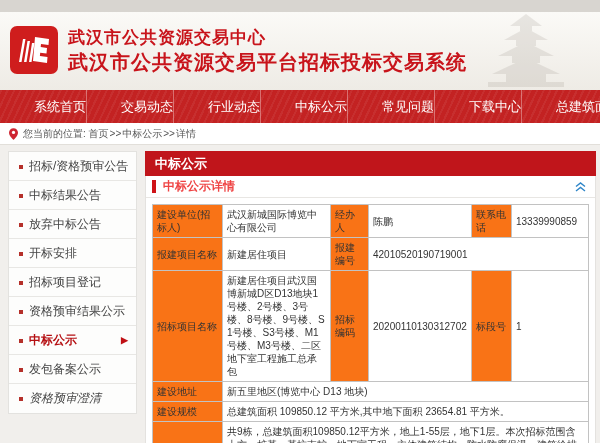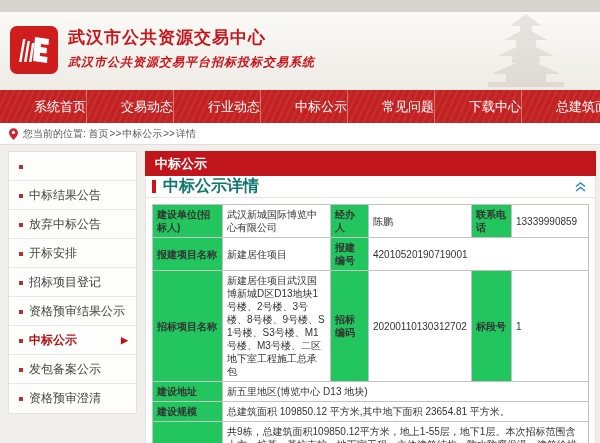--- a/index.html
+++ b/index.html
@@ -5,60 +5,60 @@
   * { margin:0; padding:0; box-sizing:border-box; }
   html,body { background:#d8d5d0; }
   body { font-family:"Liberation Sans", sans-serif; }
   .page { width:600px; height:443px; overflow:hidden; background:#f1efec; position:relative; margin:12px auto; }
 
   
   .site-header { height:78px; background:linear-gradient(#fbfaf7,#eeebe5); position:relative; overflow:hidden; }
   .logo { position:absolute; left:10px; top:14px; width:48px; height:48px; cursor:pointer; }
   .titles { position:absolute; left:68px; top:13px; color:#c8141b; font-weight:bold; }
   .titles .t1 { font-size:17px; line-height:25px; letter-spacing:1px; }
-  .titles .t2 { font-size:12px; line-height:25px; letter-spacing:1px;font-style:italic; }
+  .titles .t2 { font-size:20px; line-height:25px; letter-spacing:1px; }
   .pagoda { position:absolute; right:28px; top:2px; opacity:.16; }
 
   
   .nav { height:33px; display:flex; background:#c32222;
          background-image:repeating-linear-gradient(115deg, rgba(255,255,255,.06) 0 2px, rgba(0,0,0,0) 2px 6px); }
   .nav-item { flex:1; text-align:center; line-height:33px; color:#fff; font-size:13px; cursor:pointer; border-left:1px solid rgba(255,255,255,.35); white-space:nowrap;padding-left:34px; }
   .nav-item:first-child { border-left:none; }
 
   
   .crumbbar { height:22px; background:#fff; border-bottom:1px solid #e2dfda; display:flex; align-items:center; padding-left:9px; font-size:10px; color:#555; }
   .crumbbar .pin { margin-right:5px; display:inline-flex; }
   .crumbbar a { color:#555; text-decoration:none; cursor:pointer;text-align:center; }
   .crumb-sep { margin:0 1px; }
 
   
   .content { display:flex; align-items:flex-start; padding:6px 4px 0 8px; }
 
   
   .sidebar { width:129px; background:#fdfdfc; border:1px solid #e3e2df; }
   .side-item { height:29px; line-height:28px; border-bottom:1px solid #e8e7e4; font-size:12px; color:#444; padding-left:20px; position:relative; cursor:pointer; white-space:nowrap; overflow:hidden; }
-  .side-item:last-child { border-bottom:none; }
+  .side-item:last-child { border-bottom:none;font-style:italic; }
   .side-item .bullet { position:absolute; left:10px; top:13px; width:4px; height:4px; background:#b5302a; }
   .side-item.active { color:#b50f12; font-weight:bold; }
   .side-item .arrow { display:none; position:absolute; right:8px; top:0; color:#c01015; font-size:9px; }
   .side-item.active .arrow { display:inline; }
 
   
   .main { flex:1; margin-left:8px; }
   .section-title { height:25px; line-height:25px; background:#c0151b; color:#fff; font-size:13px; font-weight:bold; padding-left:10px; }
   .panel { background:#fff; border:1px solid #e4e2df; border-top:none; }
   .detail-head { height:22px; display:flex; align-items:center; border-bottom:1px solid #e8e6e3; }
   .detail-head .redbar { width:4px; height:13px; background:#cf1318; margin:0 7px 0 6px; }
-  .detail-head .dtitle { font-size:16px; font-weight:bold; color:#0f766e;font-family:Liberation Serif, serif; }
+  .detail-head .dtitle { font-size:12px; font-weight:bold; color:#ef4444;font-family:Liberation Serif, serif; }
   .detail-head .collapse { margin-left:auto; margin-right:9px; cursor:pointer; display:inline-flex; }
 
   
   table.info { border-collapse:collapse; table-layout:fixed; width:calc(100% - 12px); margin:6px; font-size:10px; }
   table.info td { border:1px solid #c2c2c2; padding:3px 4px; color:#333; line-height:1.3; vertical-align:middle; word-break:break-all; }
-  td.lbl { background:#22c55e; font-weight:bold; }
+  td.lbl { background:#f97316; font-weight:normal; }
 </style>
 </head>
 <body>
 
 <div class="page">
 
   <div class="site-header">
     <svg class="logo" viewBox="0 0 48 48">
       <rect width="48" height="48" rx="7" fill="#cf1d1d"></rect>
       <path d="M9 36 L13 13 L15.5 13 L11.5 36 Z" fill="#fff"></path>
@@ -108,21 +108,21 @@
     <a>首页</a>
     <span class="crumb-sep">&gt;&gt;</span>
     <a>中标公示</a>
     <span class="crumb-sep">&gt;&gt;</span>
     <span>详情</span>
   </div>
 
   <div class="content">
 
     <div class="sidebar">
-      <div class="side-item"><span class="bullet"></span></div>
+      <div class="side-item"><span class="bullet"></span><span>招标/资格预审公告</span></div>
       <div class="side-item"><span class="bullet"></span><span>中标结果公告</span></div>
       <div class="side-item"><span class="bullet"></span><span>放弃中标公告</span></div>
       <div class="side-item"><span class="bullet"></span><span>开标安排</span></div>
       <div class="side-item"><span class="bullet"></span><span>招标项目登记</span></div>
       <div class="side-item"><span class="bullet"></span><span>资格预审结果公示</span></div>
       <div class="side-item active"><span class="bullet"></span><span>中标公示</span><span class="arrow">▶</span></div>
       <div class="side-item"><span class="bullet"></span><span>发包备案公示</span></div>
       <div class="side-item"><span class="bullet"></span><span>资格预审澄清</span></div>
     </div>
 

